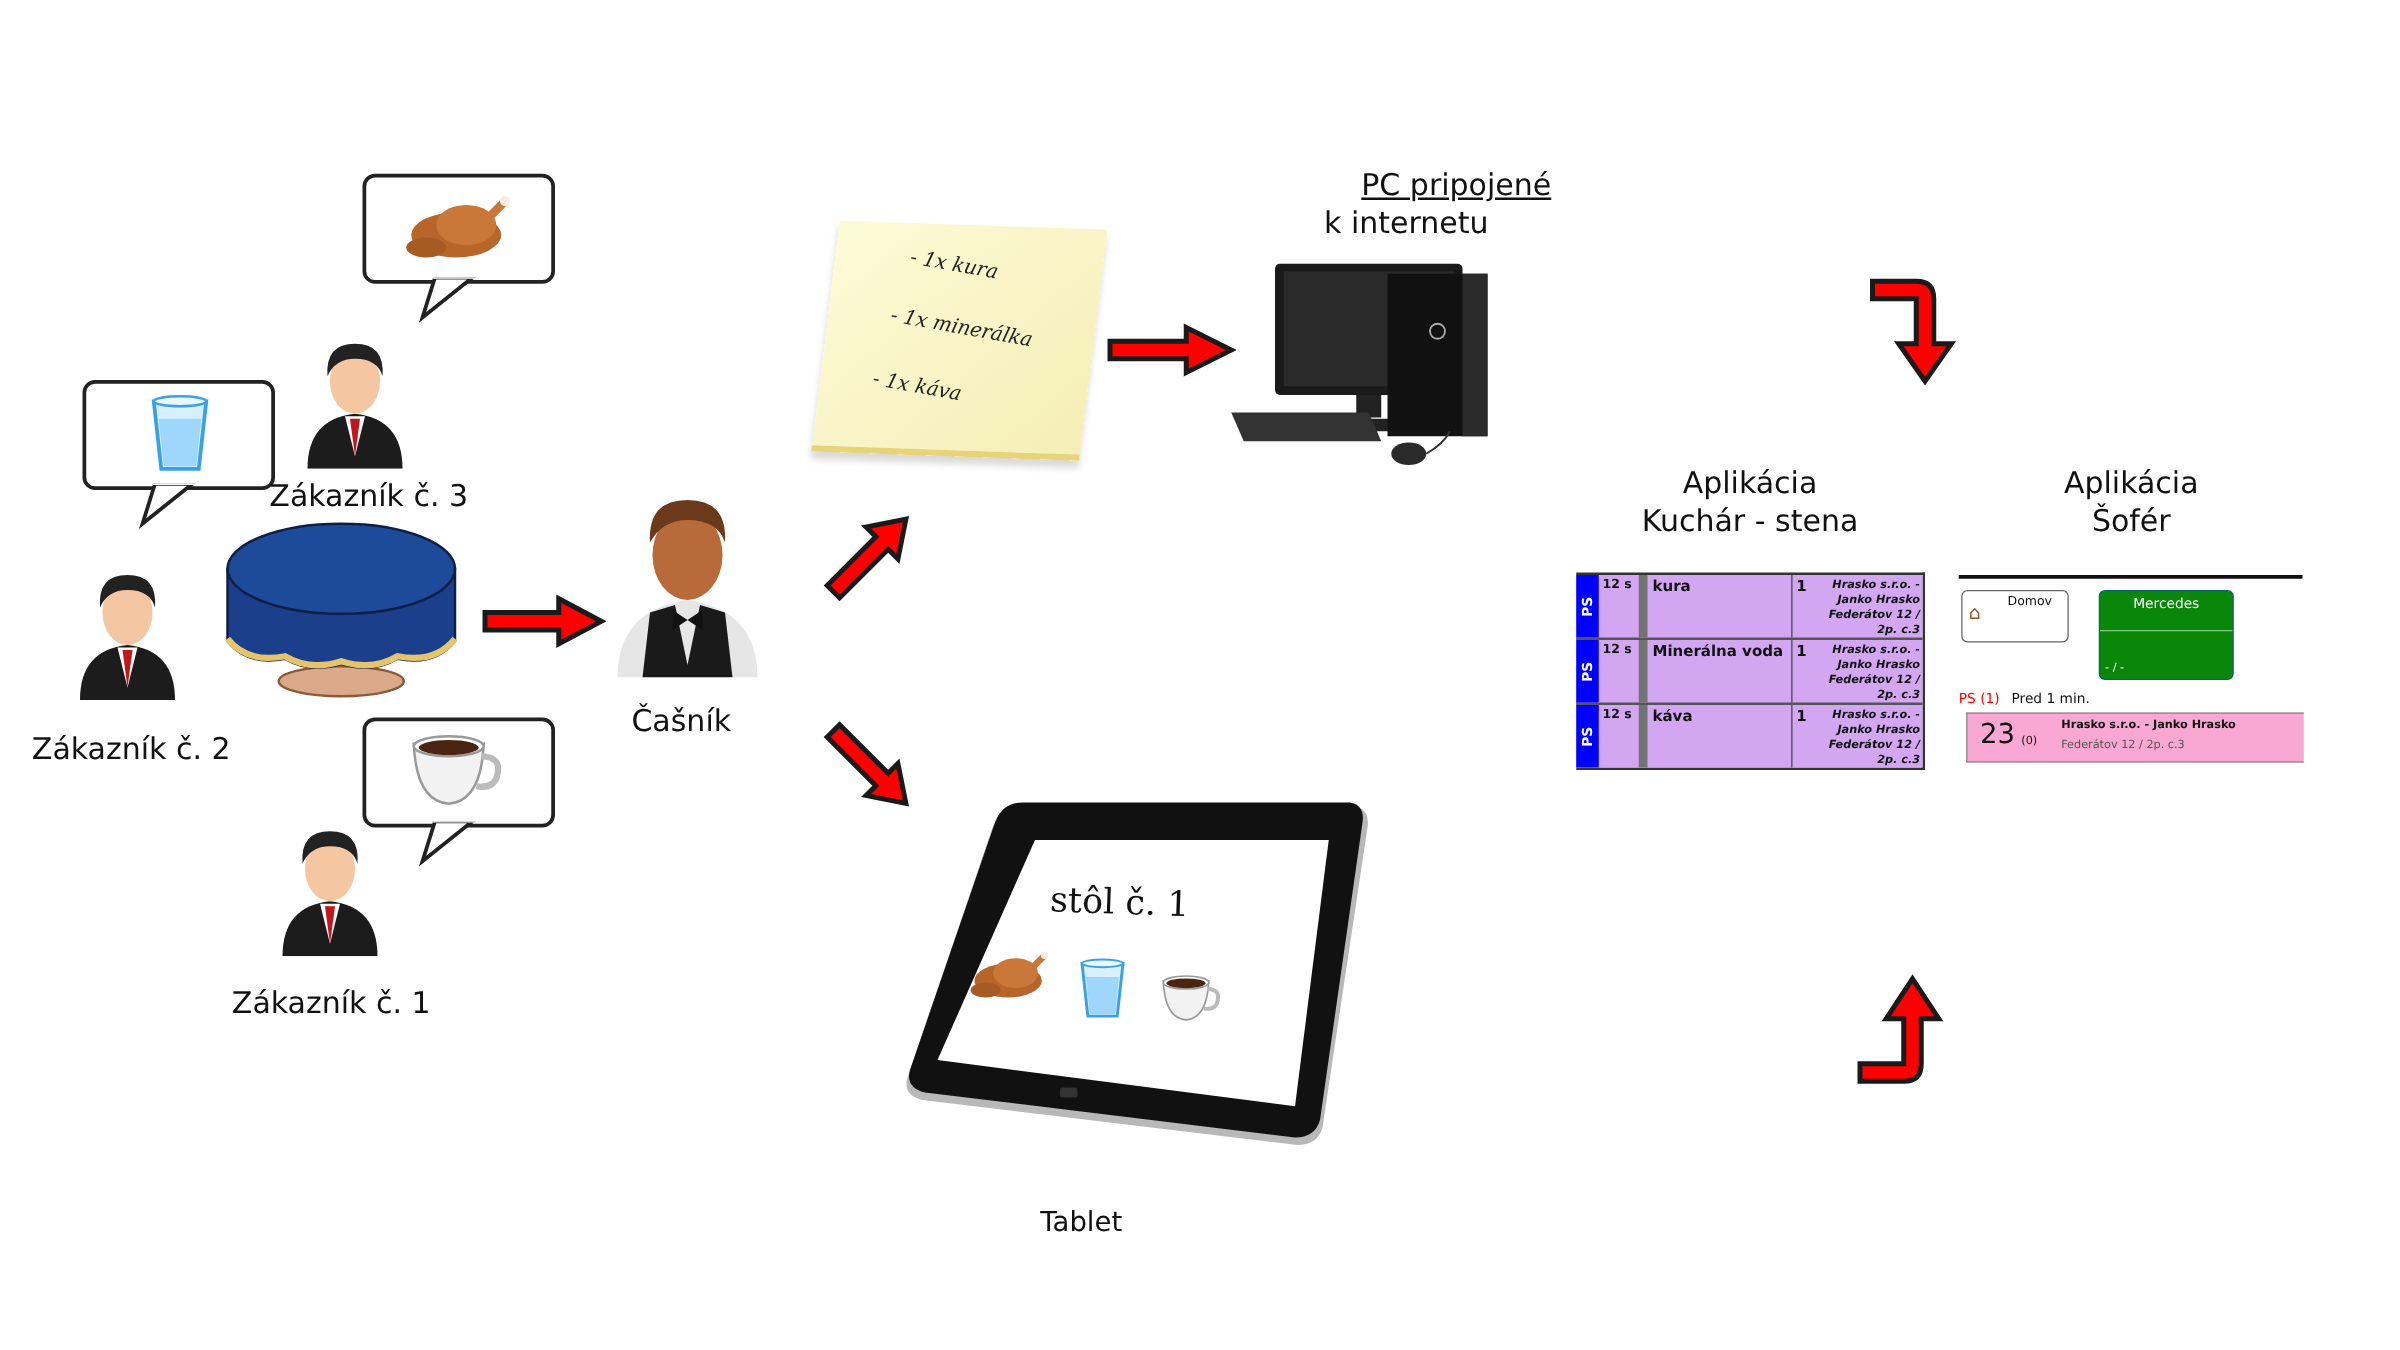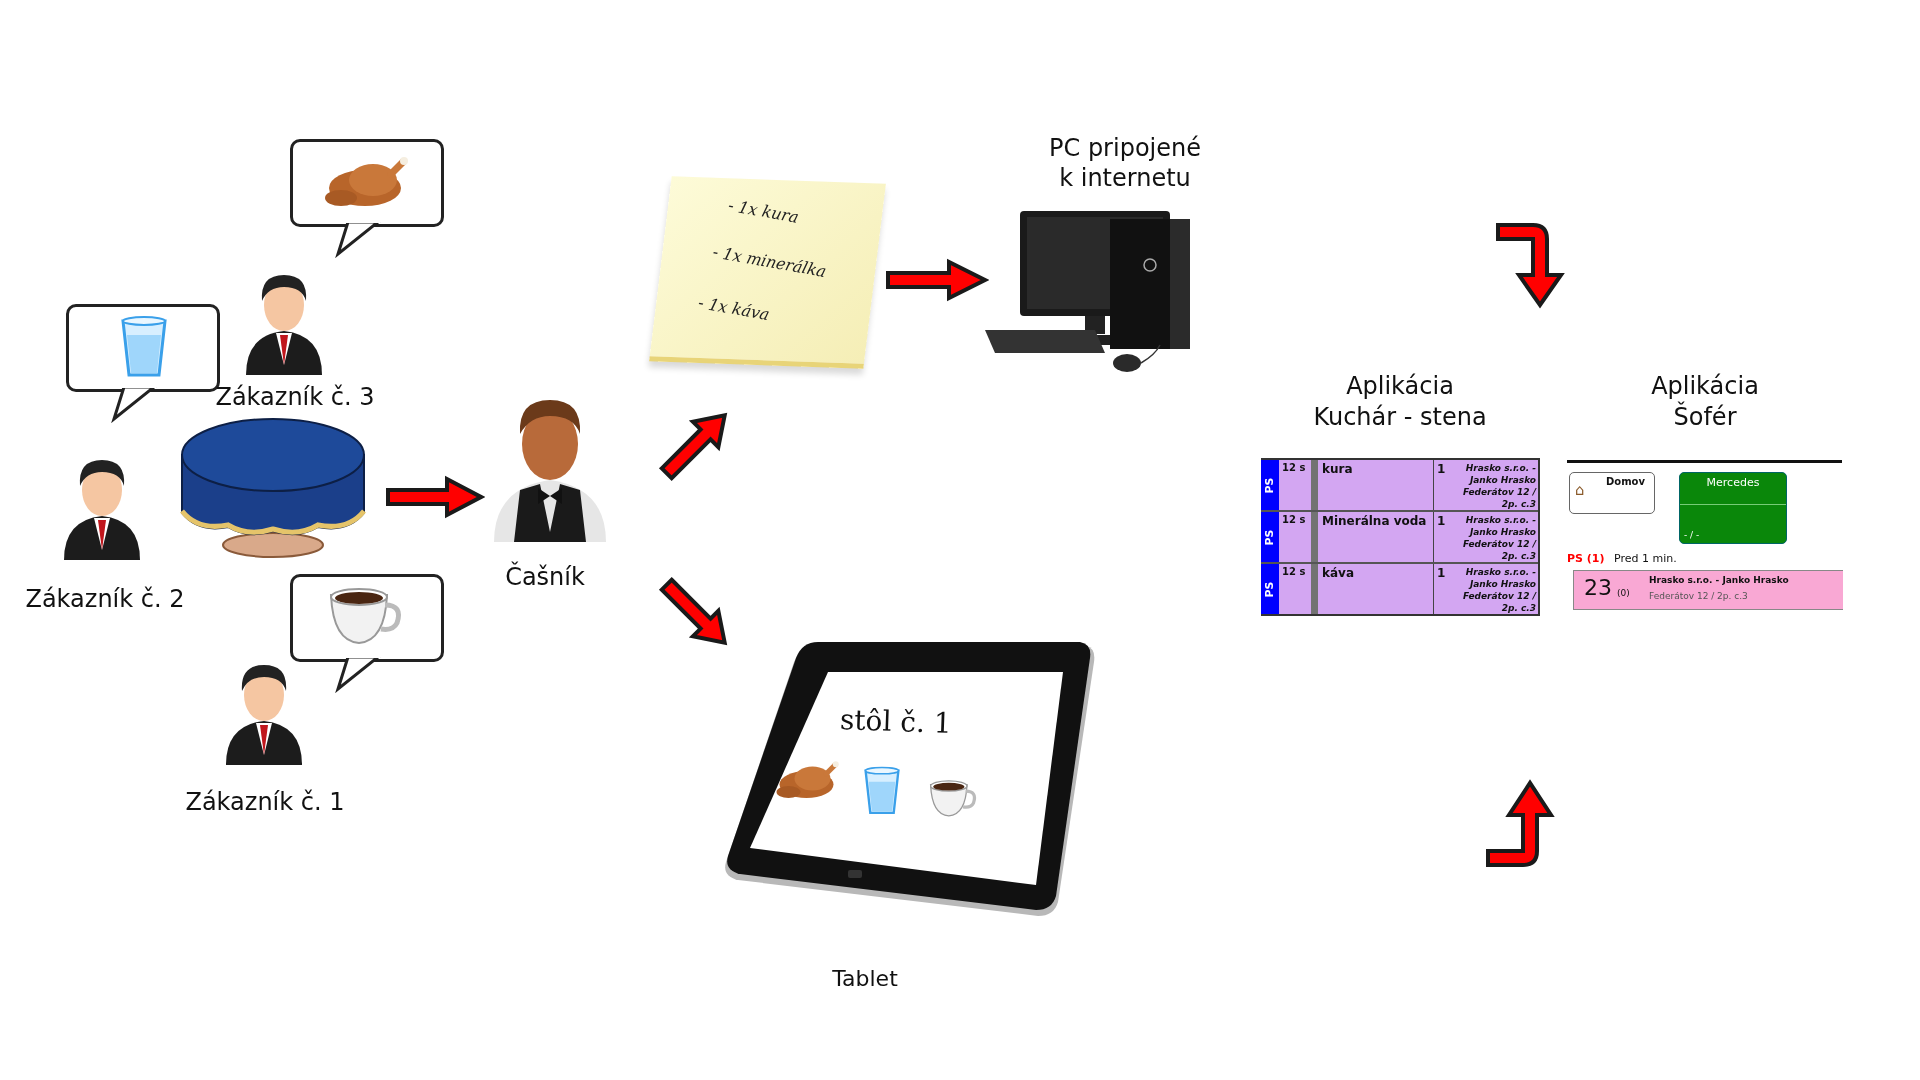--- a/index.html
+++ b/index.html
@@ -134,21 +134,21 @@
 <div class="postit">
   <div style="left:60px;top:22px;transform:rotate(8deg);">- 1x kura</div>
   <div style="left:50px;top:72px;transform:rotate(8deg);">- 1x minerálka</div>
   <div style="left:42px;top:120px;transform:rotate(8deg);">- 1x káva</div>
 </div>
 
 <svg class="arrow" style="left:885px;top:258px" width="104" height="44" viewBox="0 0 104 44">
   <polygon points="3,15 64,15 64,4 100,22 64,40 64,29 3,29" fill="#ff0000" stroke="#1a1a1a" stroke-width="4"></polygon>
 </svg>
 
-<div class="label" style="left:1020px;top:134px;width:210px;">PC pripojené</div>
+<div class="label" style="left:1060px;top:134px;width:210px;text-decoration:underline;">PC pripojené</div>
 <div class="label" style="left:1020px;top:164px;width:210px;">k internetu</div>
 
 <svg class="abs" style="left:975px;top:205px" width="245" height="175" viewBox="0 0 245 175">
   <rect x="45" y="6" width="150" height="105" rx="4" fill="#1a1a1a"></rect>
     <rect x="52" y="12" width="136" height="92" fill="#2a2a2a"></rect>
   <rect x="110" y="111" width="20" height="18" fill="#222"></rect>
     <path d="M70,130 L170,130 L160,140 L80,140 Z" fill="#222"></path>
   <rect x="135" y="14" width="80" height="130" fill="#111"></rect>
     <rect x="195" y="14" width="20" height="130" fill="#2b2b2b"></rect>
   <circle cx="175" cy="60" r="6" fill="none" stroke="#aaa" stroke-width="1.5"></circle>
@@ -240,28 +240,28 @@
   </div>
 </div>
 
 <div class="label" style="left:1605px;top:372px;width:200px;">Aplikácia</div>
 <div class="label" style="left:1605px;top:403px;width:200px;">Šofér</div>
 
 <div class="driver">
   <div class="dline"></div>
   <div class="dhome">
     <span class="abs" style="left:5px;top:8px;font-size:15px;color:#8a5a2a;">⌂</span>
-    <span class="abs" style="left:36px;top:3px;font-size:10px;font-weight:bold;">Domov</span>
+    <span class="abs" style="left:36px;top:3px;font-size:10px;font-weight:normal;">Domov</span>
   </div>
   <div class="dcar">
     <div style="text-align:center;font-size:11px;padding-top:3px;border-bottom:1px solid #7c7;padding-bottom:15px;">Mercedes</div>
     <div class="abs" style="left:4px;bottom:3px;font-size:9px;">- / -</div>
   </div>
   <div class="dstatus">
-    <span style="color:#ff0000;font-weight:bold;">PS (1)</span>
+    <span style="color:#ff0000;font-weight:normal;">PS (1)</span>
     <span style="margin-left:6px;">Pred 1 min.</span>
   </div>
   <div class="dcard">
     <span class="abs" style="left:10px;top:4px;font-size:22px;">23</span>
     <span class="abs" style="left:43px;top:17px;font-size:9px;">(0)</span>
     <span class="abs" style="left:75px;top:4px;font-size:9px;font-weight:bold;">Hrasko s.r.o. - Janko Hrasko</span>
     <span class="abs" style="left:75px;top:20px;font-size:9px;color:#555;">Federátov 12 / 2p. c.3</span>
   </div>
 </div>
 

